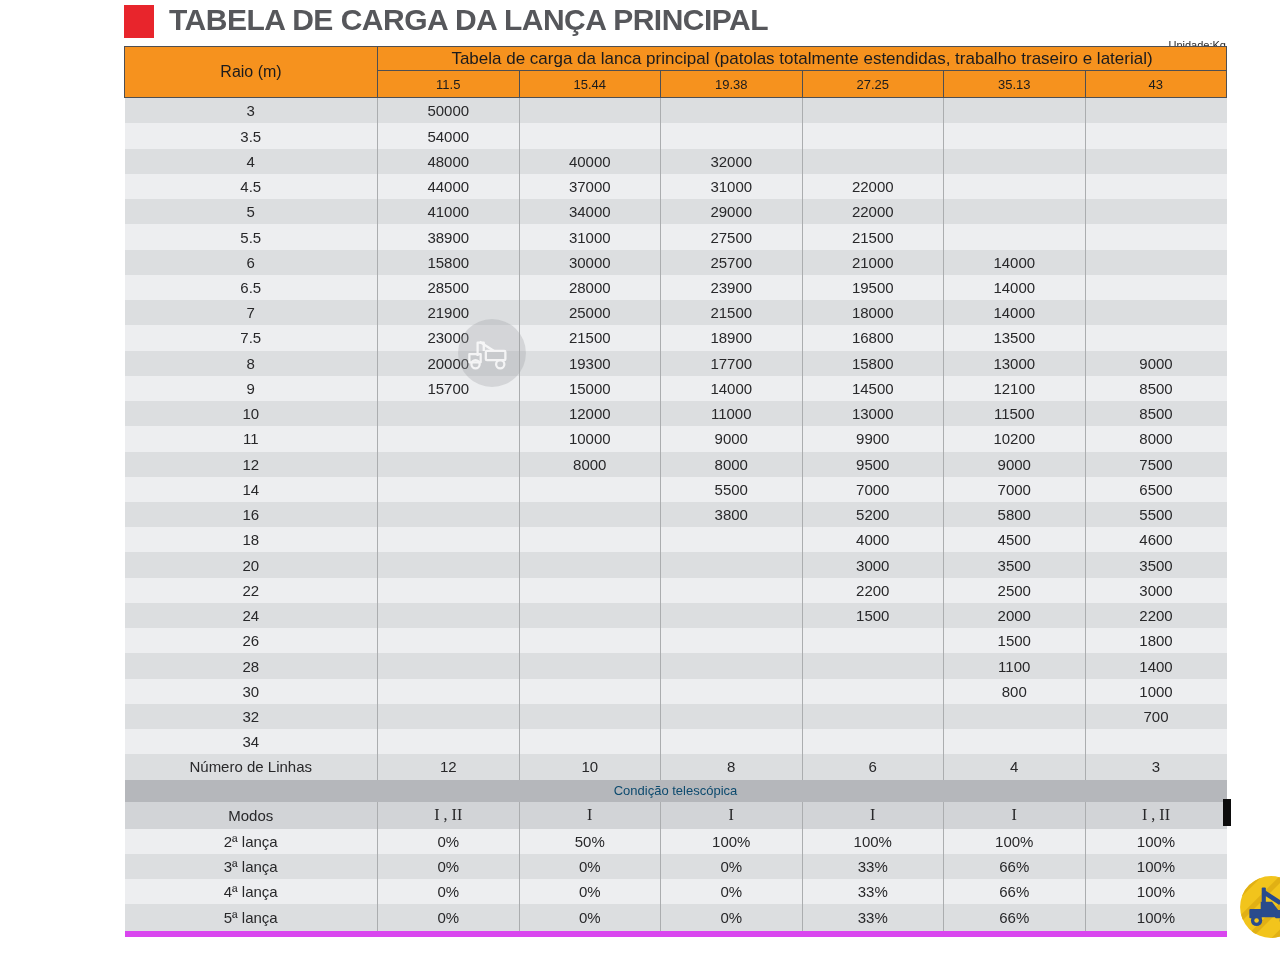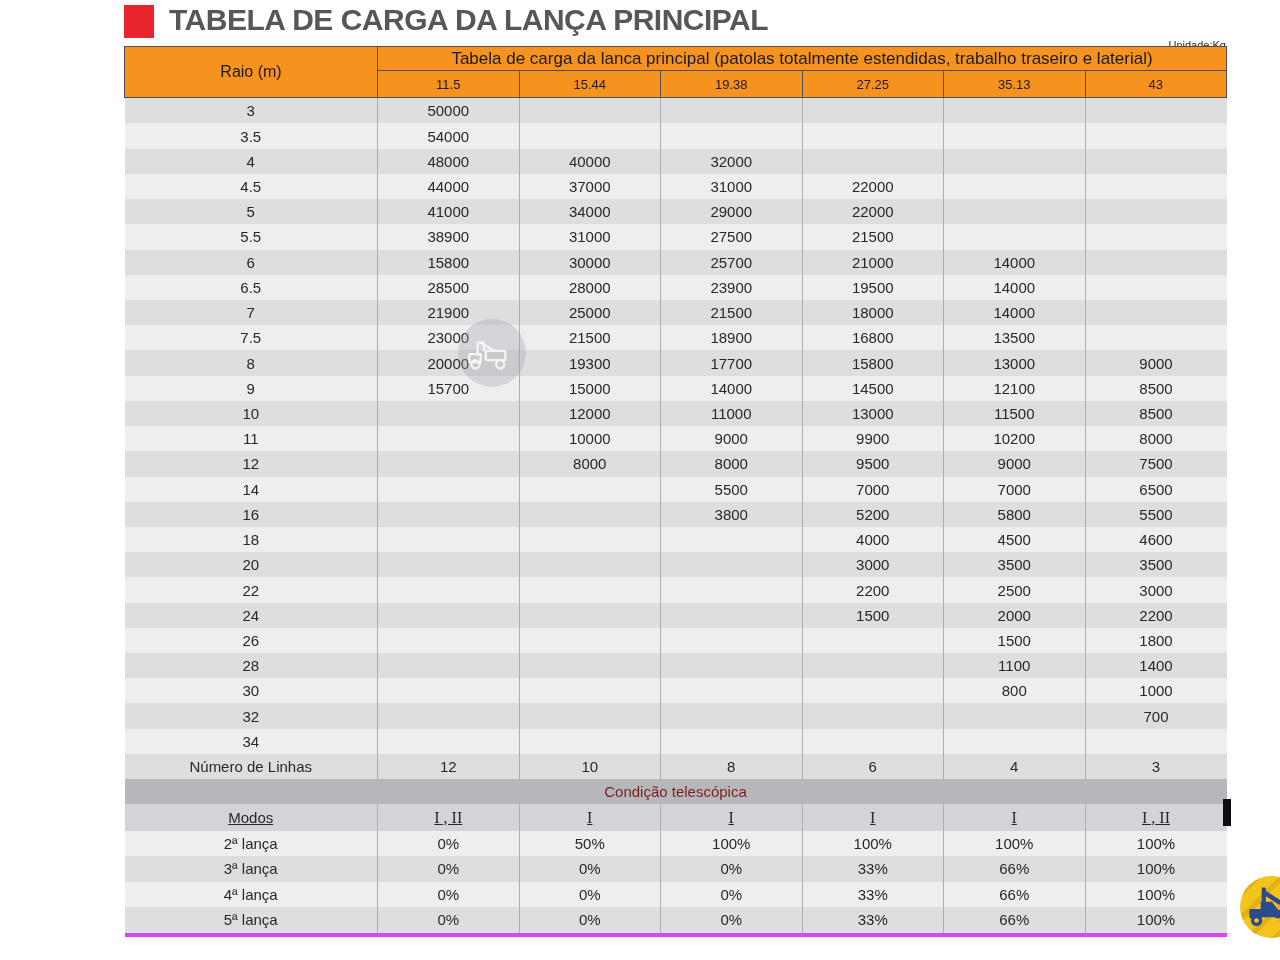--- a/index.html
+++ b/index.html
@@ -34,25 +34,25 @@
   th.raio-h{font-size:16px;}
   th.span-h{font-size:17px;height:24px;}
   th.boom-h{font-size:13px;height:27px;}
 
   tbody td{font-size:15px;color:#28282a;text-align:center;vertical-align:middle;
     border-right:1px solid #ABADAF;}
   tbody td:last-child{border-right:none;}
   tbody tr.gray td{background:var(--stripe-gray);}
   tbody tr.light td{background:var(--stripe-light);}
   tbody tr.modos td{background:var(--modos-gray);
-    font-family:"Liberation Serif","DejaVu Serif",serif;font-size:16px;text-decoration:underline;}
+    font-family:"Liberation Serif","DejaVu Serif",serif;font-size:16px;}
   tbody tr.modos td.label-cell{font-family:"Liberation Sans","DejaVu Sans",sans-serif;font-size:15px;}
   tbody tr.section td{background:var(--section-gray);border-right:none;
-    font-size:15px;color:#7f1d1d;}
-  tbody tr:last-child td{border-bottom:4px solid #d946ef;}
+    font-size:13px;color:#0c4a6e;}
+  tbody tr:last-child td{border-bottom:6px solid #d946ef;}
 
   .black-marker{position:absolute;left:1187px;top:799px;width:8px;height:27px;
     background:#0c0c0c;z-index:3;}
 
   .watermark{position:absolute;left:420px;top:317px;width:72px;height:72px;
     z-index:2;pointer-events:none;}
   .brand-logo{position:absolute;left:1202px;top:874px;width:66px;height:66px;z-index:3;}
 </style>
 </head>
 <body>

